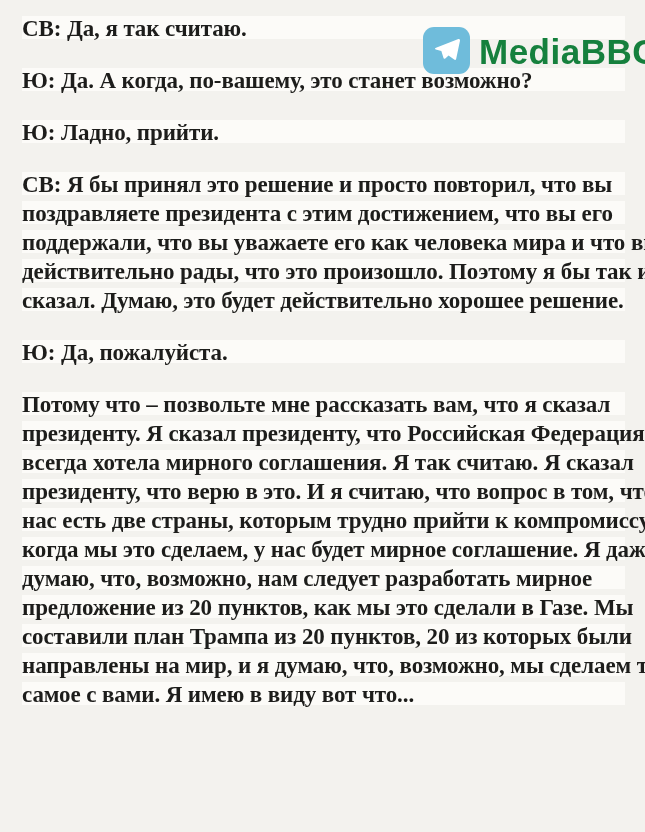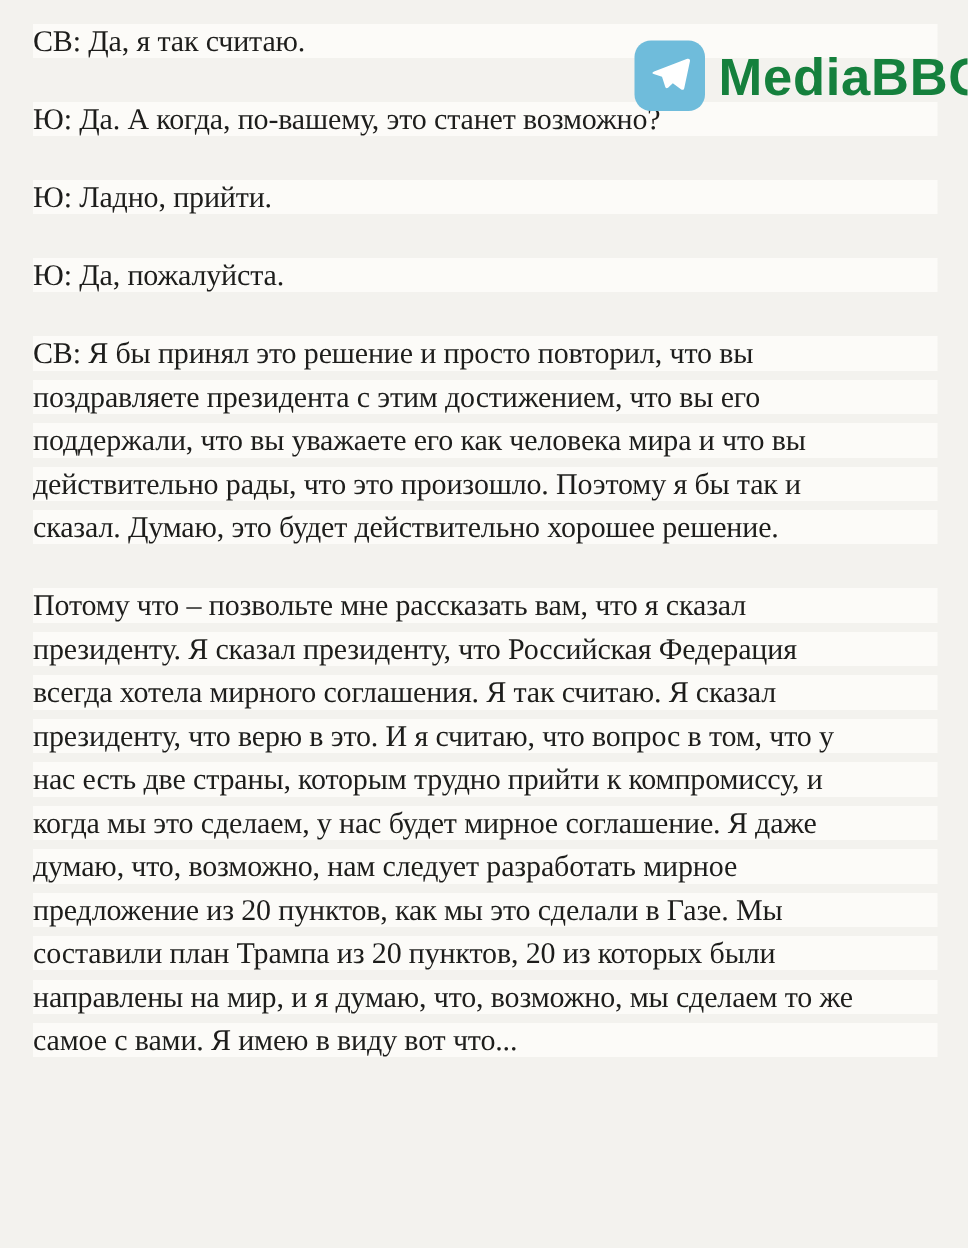--- a/index.html
+++ b/index.html
@@ -11,31 +11,32 @@
     overflow: hidden;
     font-family: "Liberation Serif", "DejaVu Serif", serif;
   }
   .transcript {
     position: relative;
     z-index: 1;
     padding: 14px 20px 0 22px;
   }
   .msg {
     margin: 0 0 23px 0;
-    font-size: 20px;
+    font-size: 23px;
     line-height: 29px;
     color: #1d1d1b;
     white-space: pre;
     letter-spacing: -0.1px;
     background-image: repeating-linear-gradient(
       to bottom,
       #f3f2ee 0px, #f3f2ee 2px,
       #fcfbf8 2px, #fcfbf8 25px,
       #f3f2ee 25px, #f3f2ee 29px
     );
+    font-weight: bold;
   }
   .watermark {
     position: absolute;
     top: 27px;
     left: 423px;
     z-index: 2;
     display: flex;
     align-items: center;
     gap: 9px;
   }
@@ -69,26 +70,26 @@
       <path fill="#ffffff" d="M20.7 3.3 3.9 9.8c-1.1.42-1.1 1.05-.2 1.33l4.3 1.34 1.62 5.1c.2.6.36.83.86.83.5 0 .72-.23 1.02-.53l2.08-2.02 4.35 3.2c.8.44 1.38.21 1.58-.74L22.4 4.6c.29-1.16-.45-1.7-1.7-1.3z"></path>
     </svg>
   </span>
   <span class="wm-text">MediaBBG</span>
 </div>
 
 <main class="transcript">
   <p class="msg">СВ: Да, я так считаю.</p>
   <p class="msg">Ю: Да. А когда, по-вашему, это станет возможно?</p>
   <p class="msg">Ю: Ладно, прийти.</p>
-  <p class="msg">Ю: Да, пожалуйста.</p>
   <p class="msg">СВ: Я бы принял это решение и просто повторил, что вы
 поздравляете президента с этим достижением, что вы его
 поддержали, что вы уважаете его как человека мира и что вы
 действительно рады, что это произошло. Поэтому я бы так и
 сказал. Думаю, это будет действительно хорошее решение.</p>
+  <p class="msg">Ю: Да, пожалуйста.</p>
   <p class="msg">Потому что – позвольте мне рассказать вам, что я сказал
 президенту. Я сказал президенту, что Российская Федерация
 всегда хотела мирного соглашения. Я так считаю. Я сказал
 президенту, что верю в это. И я считаю, что вопрос в том, что у
 нас есть две страны, которым трудно прийти к компромиссу, и
 когда мы это сделаем, у нас будет мирное соглашение. Я даже
 думаю, что, возможно, нам следует разработать мирное
 предложение из 20 пунктов, как мы это сделали в Газе. Мы
 составили план Трампа из 20 пунктов, 20 из которых были
 направлены на мир, и я думаю, что, возможно, мы сделаем то же

